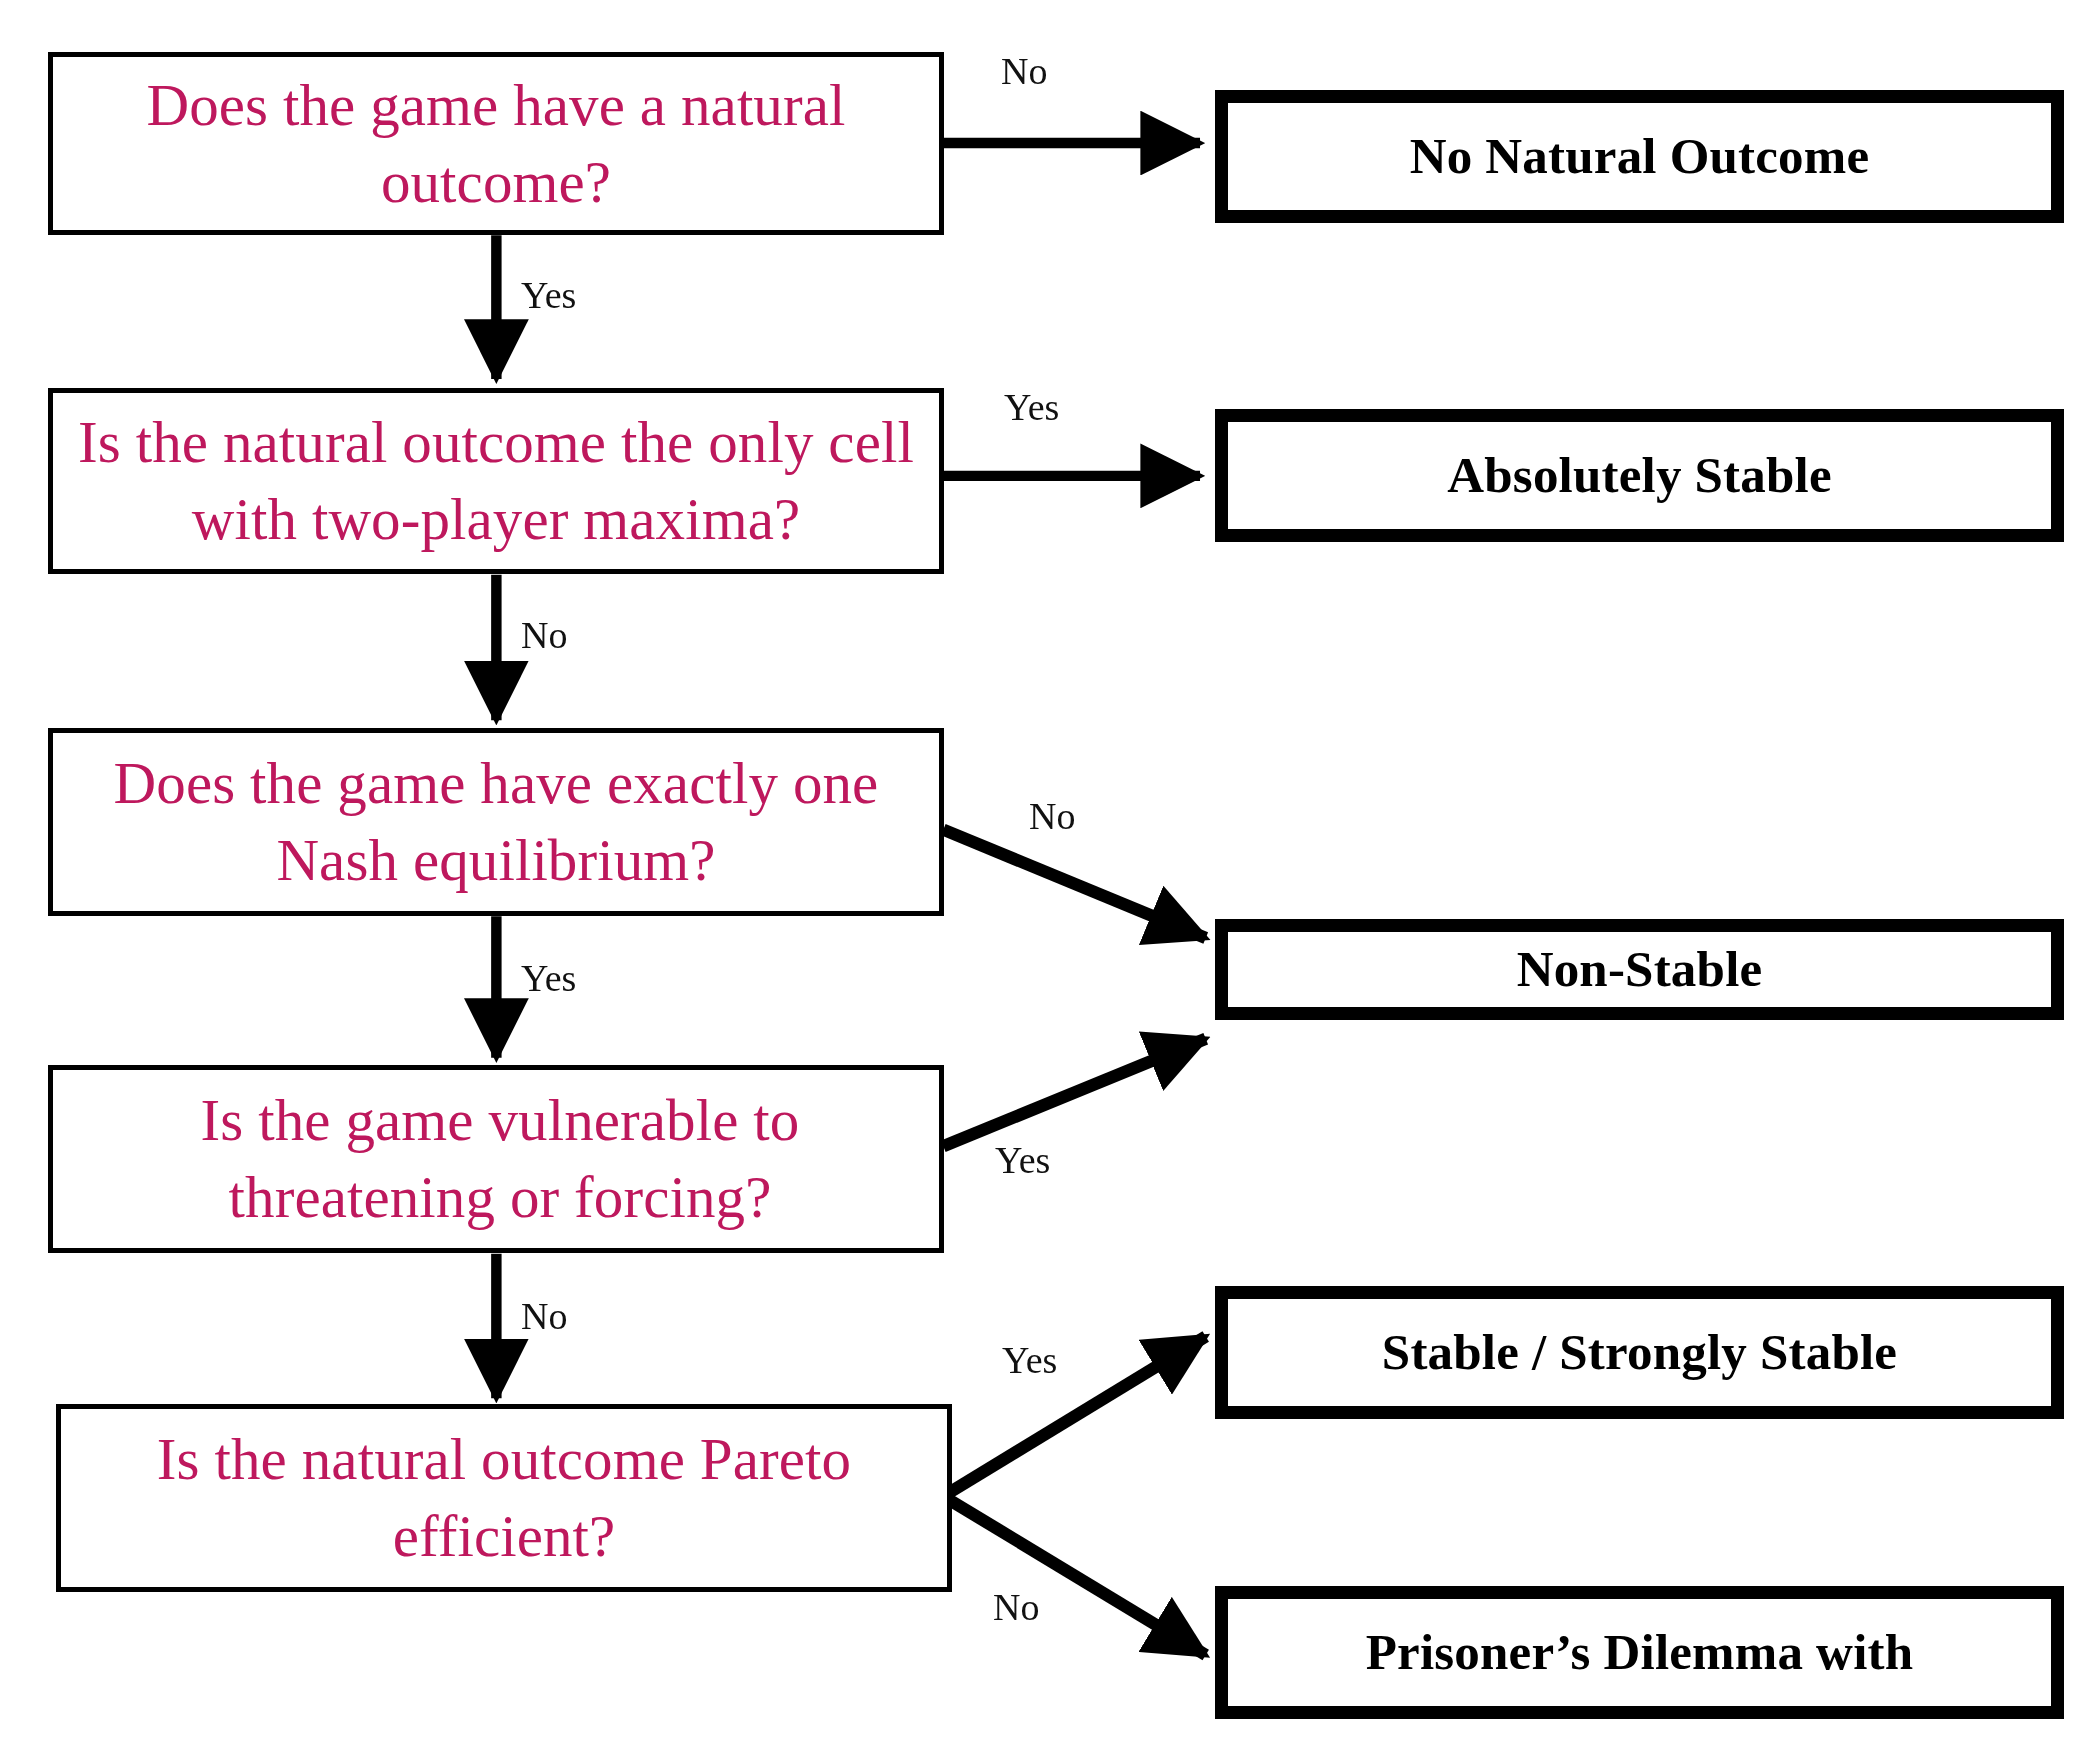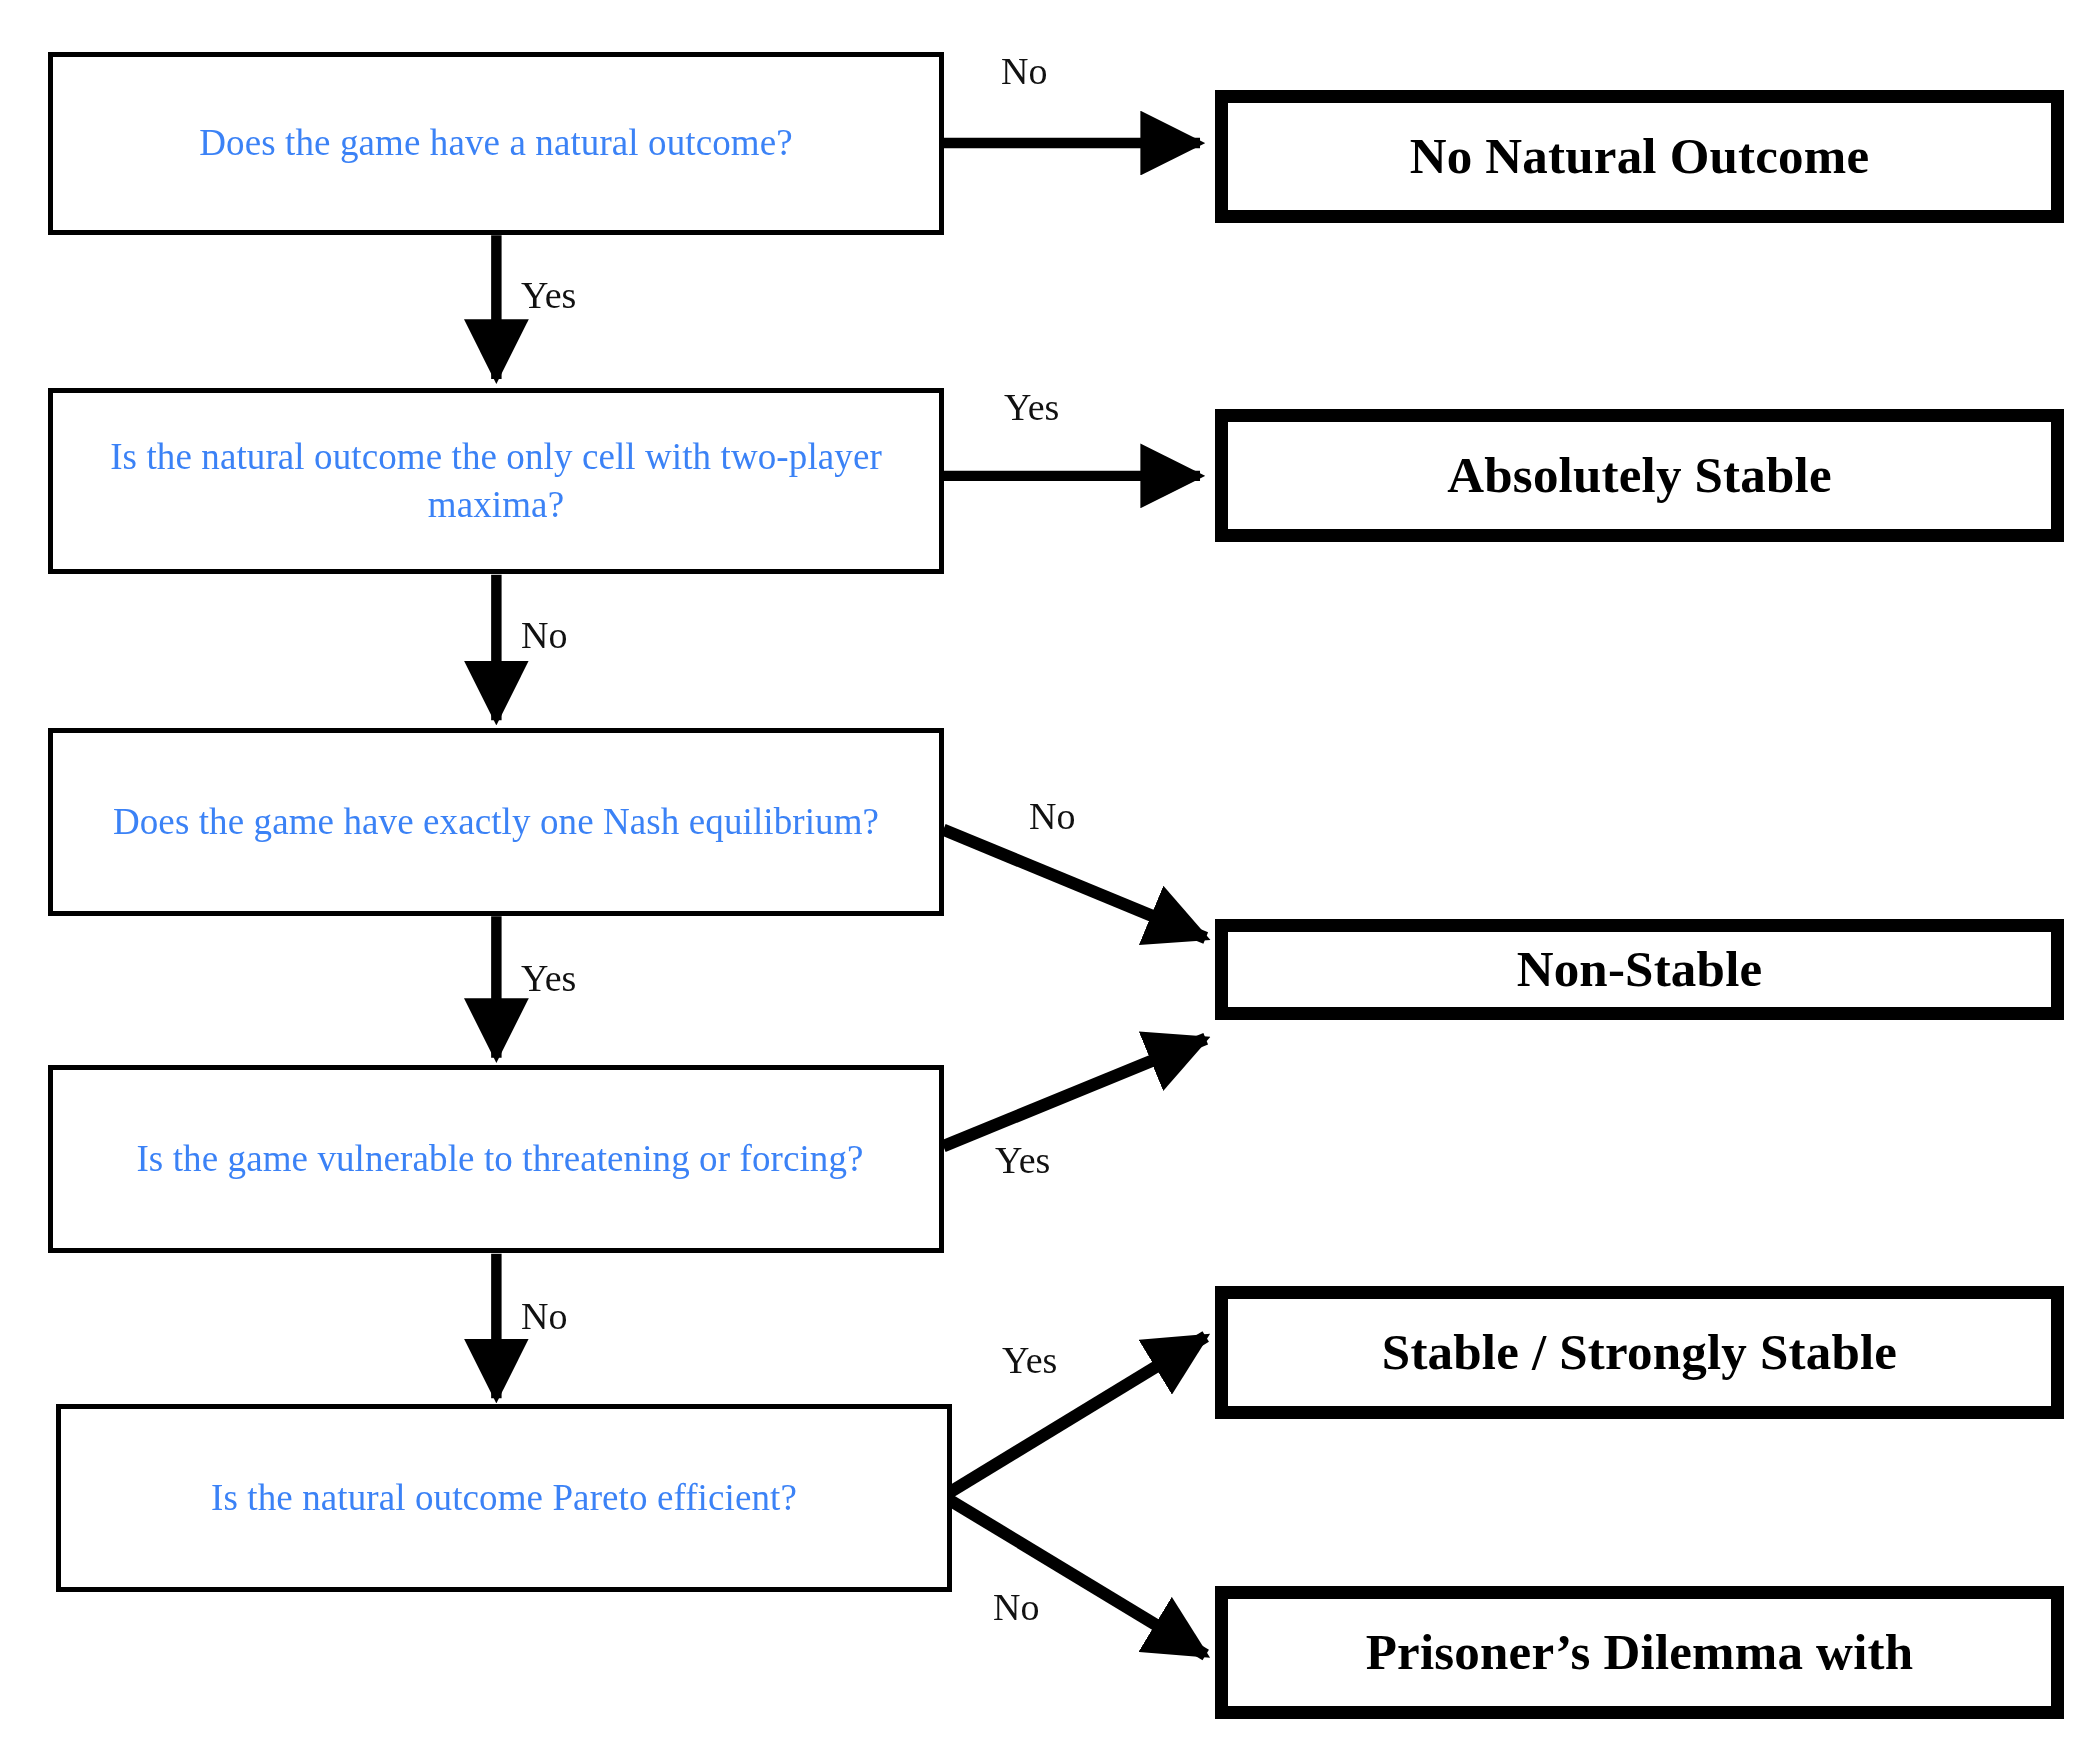--- a/index.html
+++ b/index.html
@@ -29,24 +29,24 @@
     box-sizing: border-box;
     background: #ffffff;
     border: 5.7px solid #000000;
     display: flex;
     align-items: center;
     justify-content: center;
     text-align: center;
   }
   .decision-box .box-text {
     font-family: "Liberation Serif", "DejaVu Serif", serif;
-    font-size: 37px;
+    font-size: 59px;
     font-weight: 400;
     line-height: 1.30;
-    color: #3b82f6;
+    color: #be185d;
     padding: 0 25px;
     letter-spacing: 0.1px;
   }
   
   .terminal-box {
     position: absolute;
     box-sizing: border-box;
     background: #ffffff;
     border: 13.3px solid #000000;
     display: flex;

